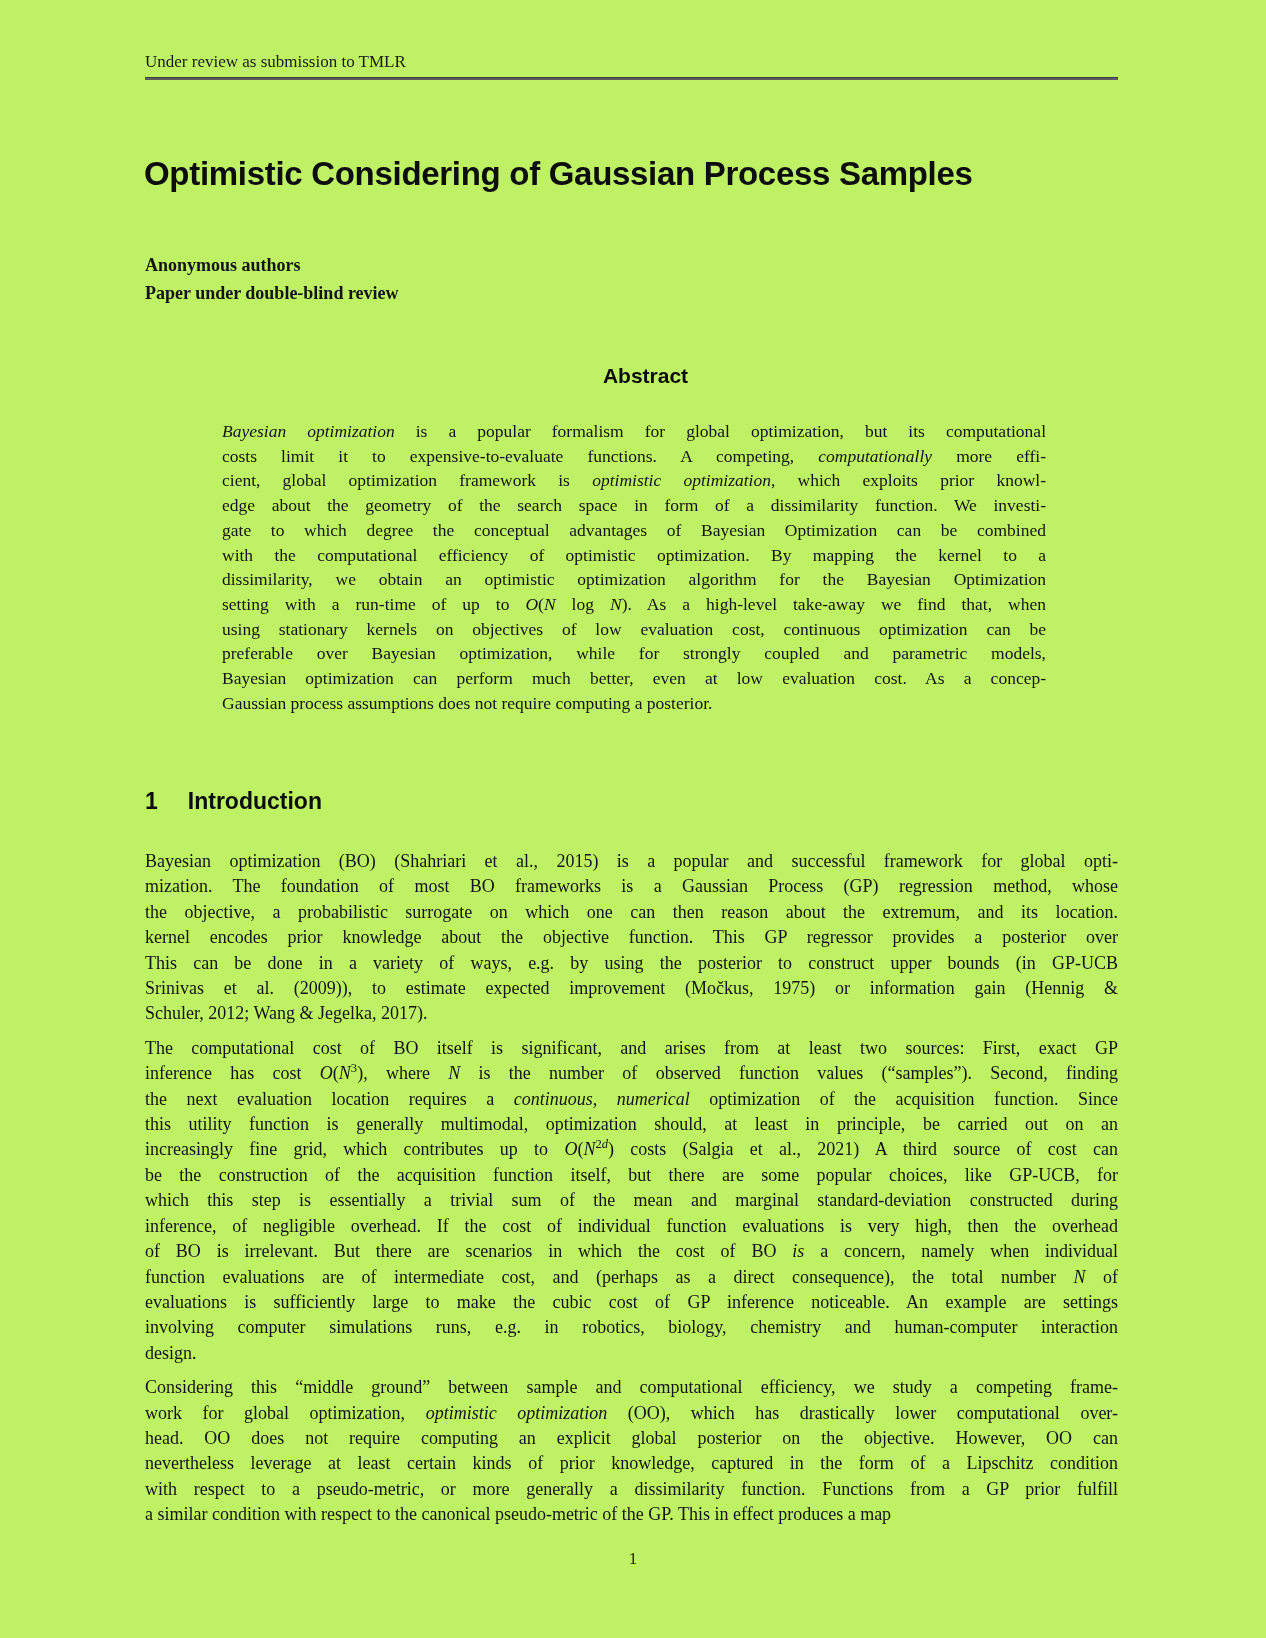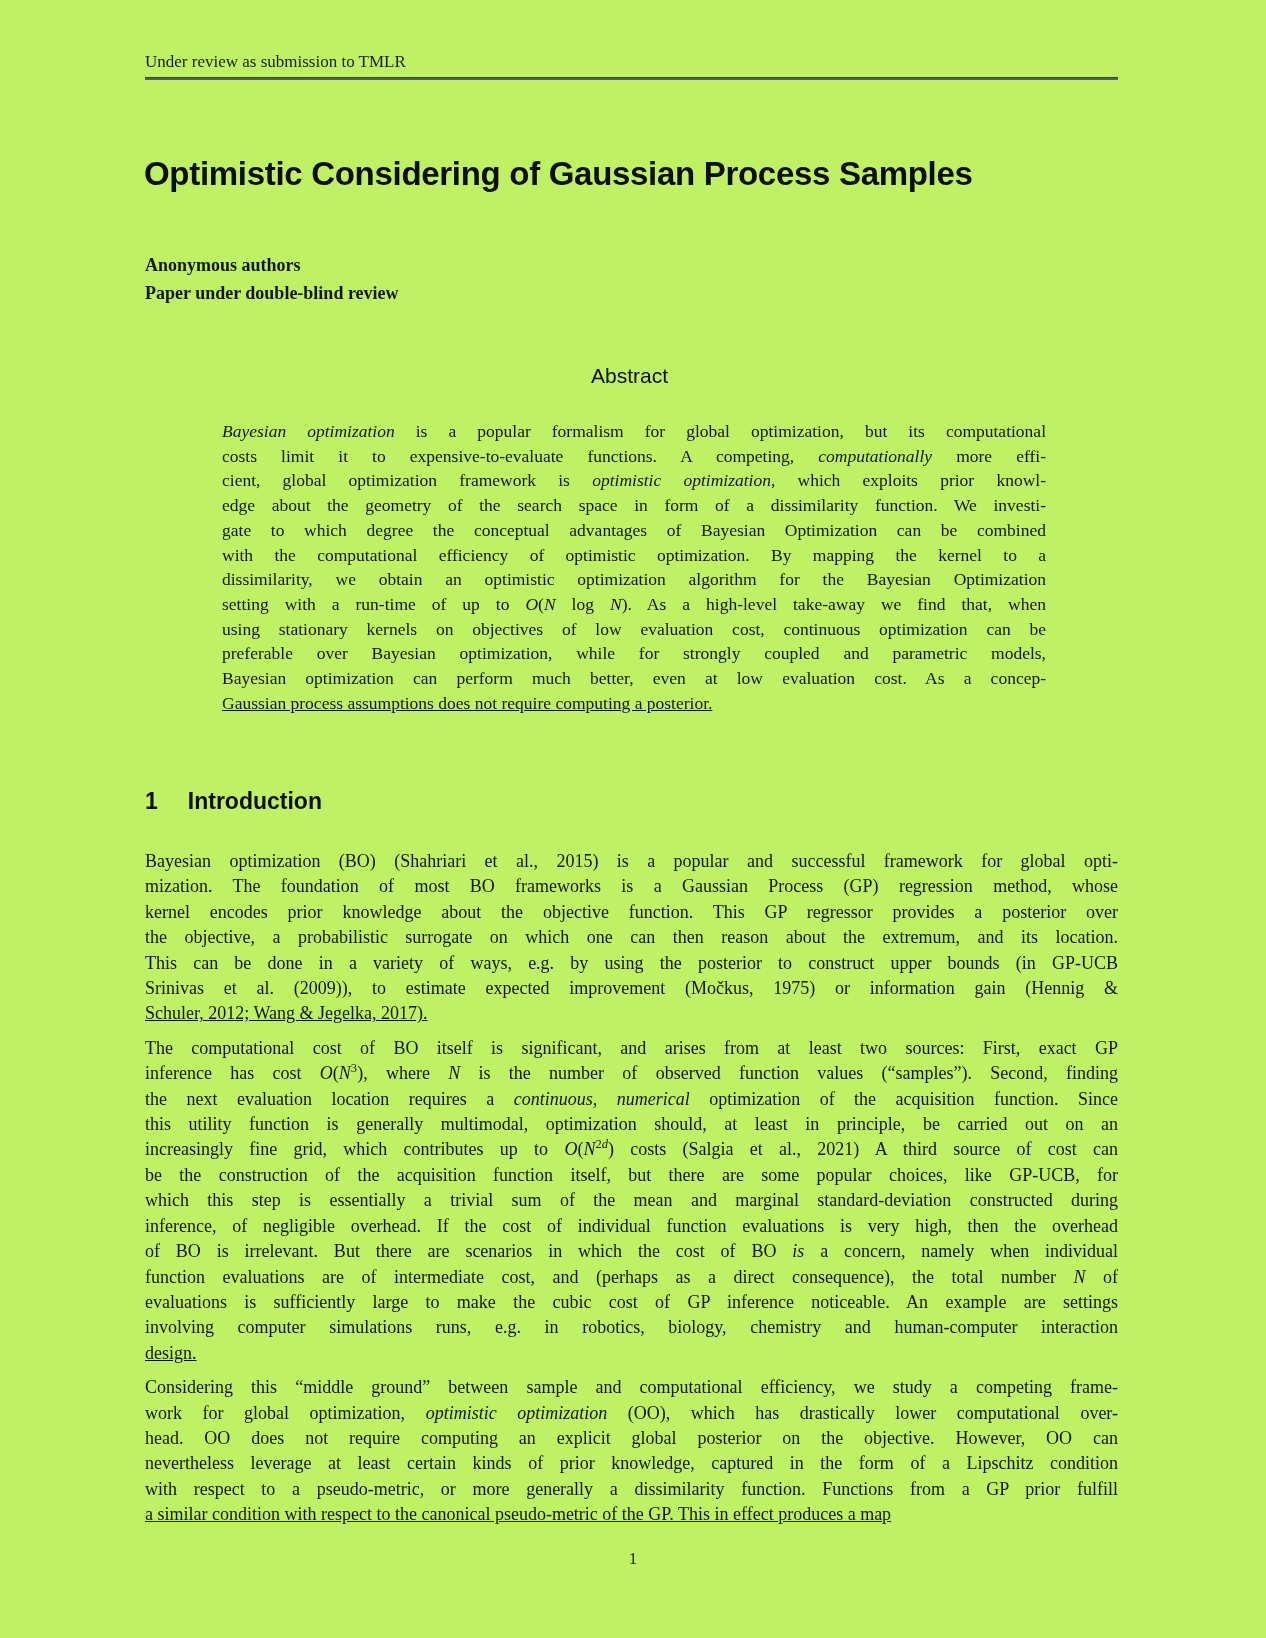--- a/index.html
+++ b/index.html
@@ -28,45 +28,45 @@
     font-weight: 700; font-size: 33px; letter-spacing: -0.3px;
     color: #0d0d0d;
   }
 
   .authors {
     position: absolute; left: 145px; top: 251px; width: 973px;
     font-weight: 700; font-size: 18px; line-height: 28px;
   }
 
   .abstract-heading {
-    position: absolute; left: 143px; top: 364px; width: 973px;
+    position: absolute; left: 159px; top: 364px; width: 973px;
     text-align: center;
     font-family: "Liberation Sans", sans-serif;
-    font-weight: 400; font-size: 21px; color: #0d0d0d;
+    font-weight: 700; font-size: 21px; color: #0d0d0d;
   }
   .abstract-body {
     position: absolute; left: 222px; top: 419px; width: 824px;
     font-size: 17.5px; line-height: 24.7px;
   }
 
   .section-heading {
     position: absolute; left: 145px; top: 788px; width: 973px;
     font-family: "Liberation Sans", sans-serif;
     font-weight: 700; font-size: 23px; color: #0d0d0d;
   }
   .section-heading .sec-num { display: inline-block; margin-right: 30px; }
 
   .intro-paragraphs {
     position: absolute; left: 145px; top: 849px; width: 973px;
     font-size: 18px; line-height: 25.4px;
   }
   .para { margin: 0 0 9px 0; }
 
   .jline { text-align: justify; text-align-last: justify; }
-  .jline.last { text-align-last: auto; text-decoration: underline; }
+  .jline.last { text-align-last: auto; }
 
   sup { font-size: 70%; line-height: 0; }
 
   .page-number {
     position: absolute; left: 0; top: 1549px; width: 1266px;
     text-align: center; font-size: 17px; color: #222;
   }
 </style>
 </head>
 <body>
@@ -101,22 +101,22 @@
     </div>
 
   <div class="section-heading">
     <span class="sec-num">1</span><span>Introduction</span>
   </div>
 
   <div class="intro-paragraphs">
       <div class="para">
         <div class="jline">Bayesian optimization (BO) (Shahriari et al., 2015) is a popular and successful framework for global opti-</div>
         <div class="jline">mization.  The foundation of most BO frameworks is a Gaussian Process (GP) regression method, whose</div>
+        <div class="jline">the objective, a probabilistic surrogate on which one can then reason about the extremum, and its location.</div>
         <div class="jline">kernel encodes prior knowledge about the objective function.  This GP regressor provides a posterior over</div>
-        <div class="jline">the objective, a probabilistic surrogate on which one can then reason about the extremum, and its location.</div>
         <div class="jline">This can be done in a variety of ways, e.g. by using the posterior to construct upper bounds (in GP-UCB</div>
         <div class="jline">Srinivas et al. (2009)), to estimate expected improvement (Močkus, 1975) or information gain (Hennig &amp;</div>
         <div class="jline last">Schuler, 2012; Wang &amp; Jegelka, 2017).</div>
       </div>
       <div class="para">
         <div class="jline">The computational cost of BO itself is significant, and arises from at least two sources:  First, exact GP</div>
         <div class="jline">inference has cost <i>O</i>(<i>N</i><sup>3</sup>), where <i>N</i> is the number of observed function values (“samples”).  Second, finding</div>
         <div class="jline">the next evaluation location requires a <i>continuous, numerical</i> optimization of the acquisition function.  Since</div>
         <div class="jline">this utility function is generally multimodal, optimization should, at least in principle, be carried out on an</div>
         <div class="jline">increasingly fine grid, which contributes up to <i>O</i>(<i>N</i><sup>2<i>d</i></sup>) costs (Salgia et al., 2021) A third source of cost can</div>

